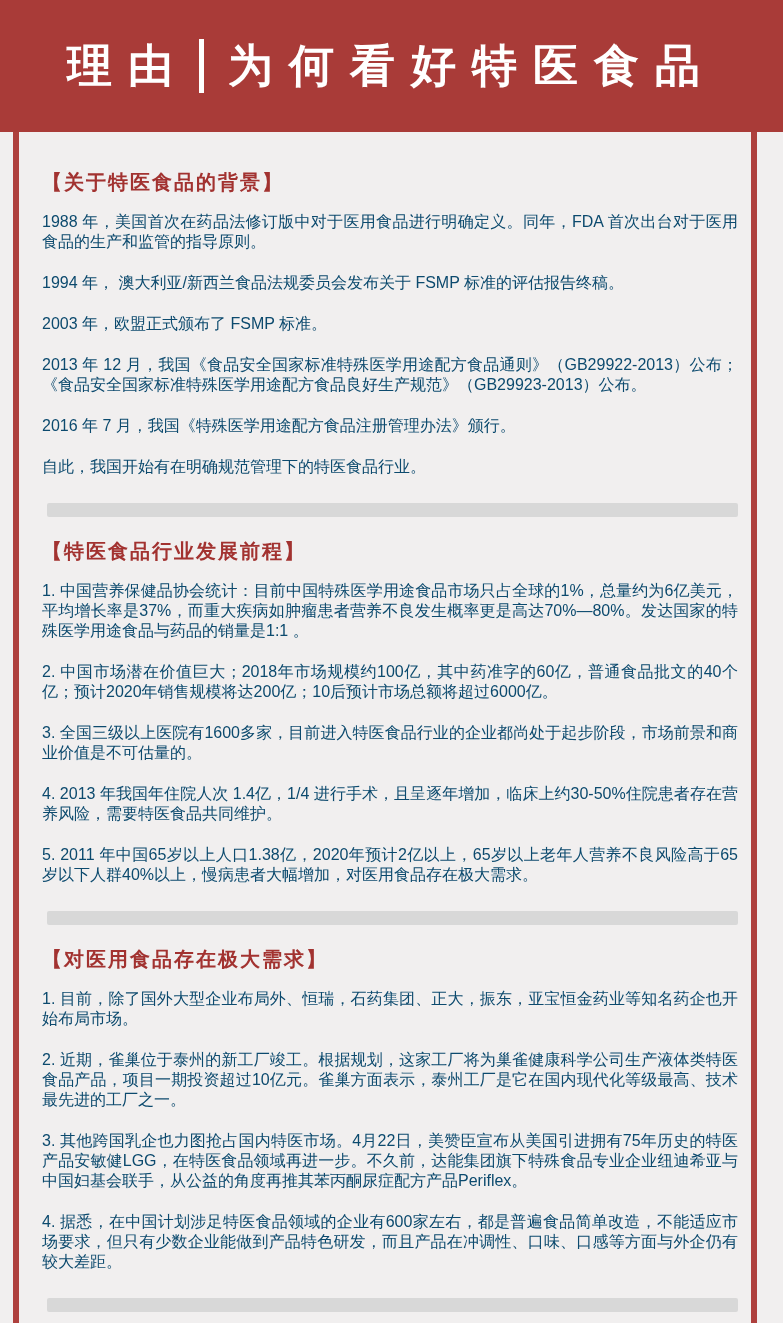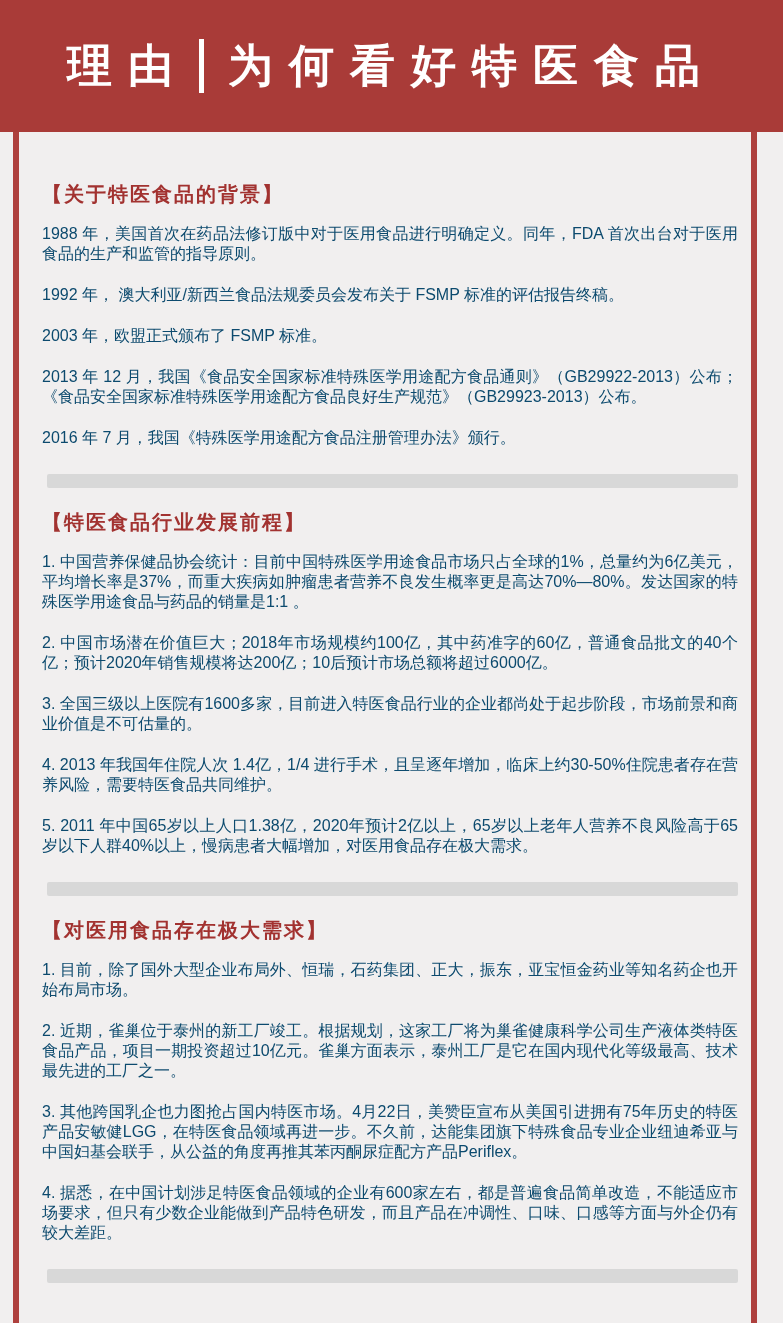--- a/index.html
+++ b/index.html
@@ -49,21 +49,21 @@
     background: #AE403D;
   }
   .side-border.left  { left: 13px; }
   .side-border.right { right: 26px; }
   
   .content {
     position: relative;
     padding: 34px 45px 10px 42px;
   }
   .section-heading {
-    margin: 16px 0 18px 0;
+    margin: 4px 0 18px 0;
     font-size: 20px;
     line-height: 24px;
     font-weight: bold;
     color: #A23230;
     letter-spacing: 2px;
   }
   .para {
     margin: 0 0 21px 0;
     font-size: 16px;
     line-height: 20px;
@@ -91,24 +91,25 @@
   </div>
 
   <div class="side-border left"></div>
   <div class="side-border right"></div>
 
   <div class="content">
 
     <div class="section">
       <h2 class="section-heading">【关于特医食品的背景】</h2>
       <p class="para">1988 年，美国首次在药品法修订版中对于医用食品进行明确定义。同年，FDA 首次出台对于医用食品的生产和监管的指导原则。</p>
-      <p class="para">1992 年， 澳大利亚/新西兰食品法规委员会发布关于 FSMP 标准的评估报告终稿。</p>
+      <p class="para">1994 年， 澳大利亚/新西兰食品法规委员会发布关于 FSMP 标准的评估报告终稿。</p>
       <p class="para">2003 年，欧盟正式颁布了 FSMP 标准。</p>
       <p class="para">2013 年 12 月，我国《食品安全国家标准特殊医学用途配方食品通则》（GB29922-2013）公布；《食品安全国家标准特殊医学用途配方食品良好生产规范》（GB29923-2013）公布。</p>
       <p class="para">2016 年 7 月，我国《特殊医学用途配方食品注册管理办法》颁行。</p>
+      <p class="para">自此，我国开始有在明确规范管理下的特医食品行业。</p>
       <div class="divider"></div>
     </div>
 
     <div class="section">
       <h2 class="section-heading">【特医食品行业发展前程】</h2>
       <p class="para">1. 中国营养保健品协会统计：目前中国特殊医学用途食品市场只占全球的1%，总量约为6亿美元，平均增长率是37%，而重大疾病如肿瘤患者营养不良发生概率更是高达70%—80%。发达国家的特殊医学用途食品与药品的销量是1:1 。</p>
       <p class="para">2. 中国市场潜在价值巨大；2018年市场规模约100亿，其中药准字的60亿，普通食品批文的40个亿；预计2020年销售规模将达200亿；10后预计市场总额将超过6000亿。</p>
       <p class="para">3. 全国三级以上医院有1600多家，目前进入特医食品行业的企业都尚处于起步阶段，市场前景和商业价值是不可估量的。</p>
       <p class="para">4. 2013 年我国年住院人次 1.4亿，1/4 进行手术，且呈逐年增加，临床上约30-50%住院患者存在营养风险，需要特医食品共同维护。</p>
       <p class="para">5. 2011 年中国65岁以上人口1.38亿，2020年预计2亿以上，65岁以上老年人营养不良风险高于65岁以下人群40%以上，慢病患者大幅增加，对医用食品存在极大需求。</p>

